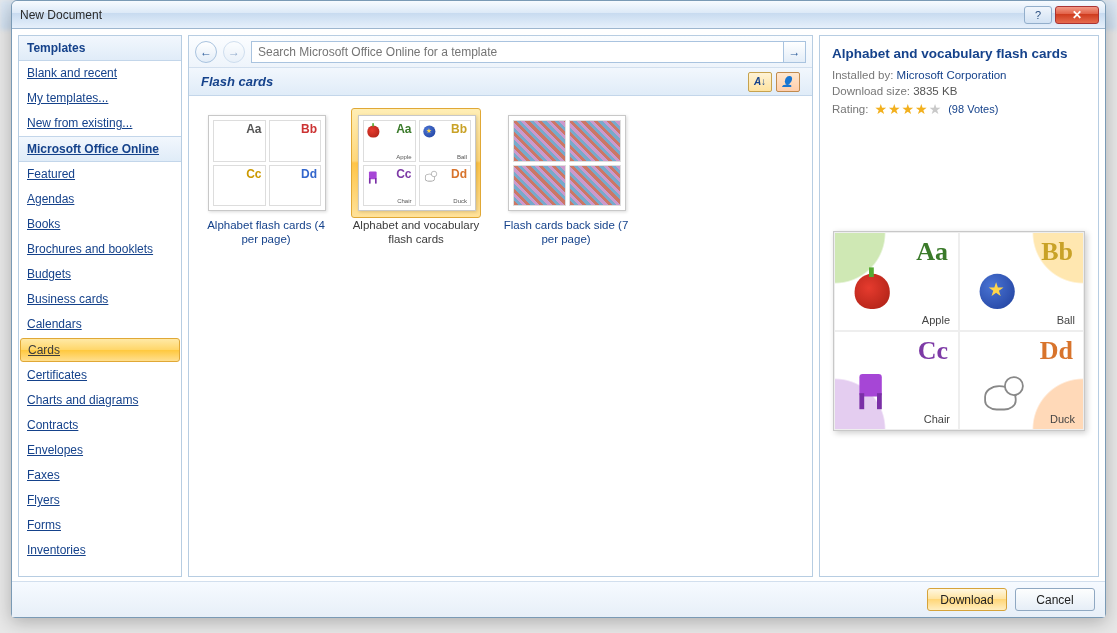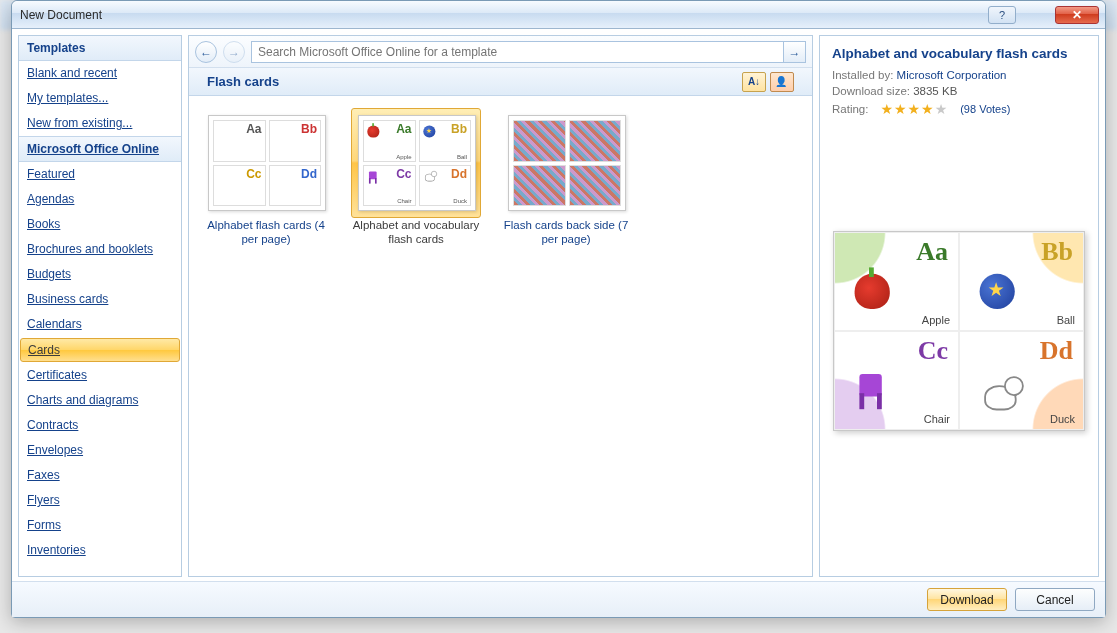--- a/index.html
+++ b/index.html
@@ -11,21 +11,21 @@
 
 .dialog {
   position: absolute; left: 11px; top: 0; width: 1095px; height: 618px;
   background: #fff; border: 1px solid #7a9ab5; border-radius: 6px 6px 4px 4px;
   box-shadow: 0 4px 18px rgba(0,0,0,.25);
   display: flex; flex-direction: column;
 }
 .titlebar {
   height: 28px; background: linear-gradient(#f7fbff,#dce9f7 45%,#c8dbf0 46%,#e6f0fb);
   border-bottom: 1px solid #9db6cf; border-radius: 6px 6px 0 0;
-  display: flex; align-items: center; padding-left: 8px; font-size: 12px; color: #2b2b2b; gap: 36px;
+  display: flex; align-items: center; padding-left: 8px; font-size: 12px; color: #2b2b2b;
 }
 .titlebar .spacer { flex: 1; }
 .titlebar .wbtn {
   width: 28px; height: 18px; margin-right: 3px; border-radius: 3px;
   display: flex; align-items: center; justify-content: center; font-size: 11px;
   background: linear-gradient(#f0f5fb,#d2e2f3); border: 1px solid #92aecb; color:#2b5081;
   cursor: pointer;
 }
 .titlebar .wclose {
   width: 44px; height: 18px; margin-right: 6px; border-radius: 3px;
@@ -73,21 +73,21 @@
 .navbtn {
   width:22px;height:22px;border:1px solid #a9c3df;border-radius:50%;
   background:linear-gradient(#fff,#e3edf8);color:#2b5c9b;font-size:12px;
   display:flex;align-items:center;justify-content:center;cursor:pointer;
 }
 .searchwrap{flex:1;display:flex;align-items:center;border:1px solid #a9c3df;height:22px;background:#fff;}
 .searchwrap input{flex:1;border:none;outline:none;font-size:12px;padding:0 6px;color:#555;}
 .gobtn{width:22px;height:20px;border-left:1px solid #a9c3df;background:linear-gradient(#fff,#e3edf8);color:#2b5c9b;display:flex;align-items:center;justify-content:center;cursor:pointer;font-size:12px;}
 .category-bar{
   height:28px;background:linear-gradient(#f2f7fd,#e0ecf8);border-bottom:1px solid #c3d6ea;
-  display:flex;align-items:center;padding:0 18px;color:#15428b;font-weight:bold;font-size:13px;
+  display:flex;align-items:center;padding:0 12px;color:#15428b;font-weight:bold;font-size:13px;font-style:italic;
 }
 .category-bar .spacer{flex:1;}
 .viewbtn{width:24px;height:20px;border:1px solid #c6a24e;background:linear-gradient(#fff3d6,#ffe3a0);margin-left:4px;border-radius:2px;display:flex;align-items:center;justify-content:center;font-size:10px;cursor:pointer;}
 .viewbtn.alt{border-color:#c08a4e;background:linear-gradient(#ffe7cf,#ffceab);}
 
 .gallery{flex:1;padding:12px;display:flex;gap:20px;align-items:flex-start;overflow:auto;}
 .tpl{width:130px;text-align:center;}
 .thumbwrap{padding:6px;border:1px solid transparent;border-radius:3px;}
 .tpl.selected .thumbwrap{
   background:linear-gradient(#ffeeb5,#ffd77a 48%,#ffc548 50%,#ffe29a);
@@ -105,21 +105,21 @@
 
 
 .pattern{background:repeating-linear-gradient(45deg,#c76,#c76 3px,#7ac 3px,#7ac 6px,#c9c 6px,#c9c 9px);}
 
 
 .preview{width:280px;border:1px solid #b7cde2;background:#fff;padding:10px 12px;display:flex;flex-direction:column;}
 .preview h3{font-size:13.5px;color:#15428b;font-weight:bold;margin-bottom:8px;}
 .preview .meta{font-size:11.5px;color:#555;margin-bottom:4px;}
 .preview .meta .k{color:#777;}
 .preview .meta .v{color:#15428b;}
-.preview .rating-row{display:flex;align-items:center;gap:12px;}
+.preview .rating-row{display:flex;align-items:center;gap:6px;}
 .star{color:#f2b01e;font-size:14px;letter-spacing:1px;}
 .star .empty{color:#c9c9c9;}
 .votes{font-size:11px;color:#15428b;}
 
 .previewimg{
   margin-top:110px;align-self:center;width:252px;height:200px;background:#fff;border:1px solid #c8c8c8;
   box-shadow:2px 2px 6px rgba(0,0,0,.2);
   display:grid;grid-template-columns:1fr 1fr;grid-template-rows:1fr 1fr;
 }
 .previewimg .pcell{position:relative;border:1px solid #eee;overflow:hidden;}

